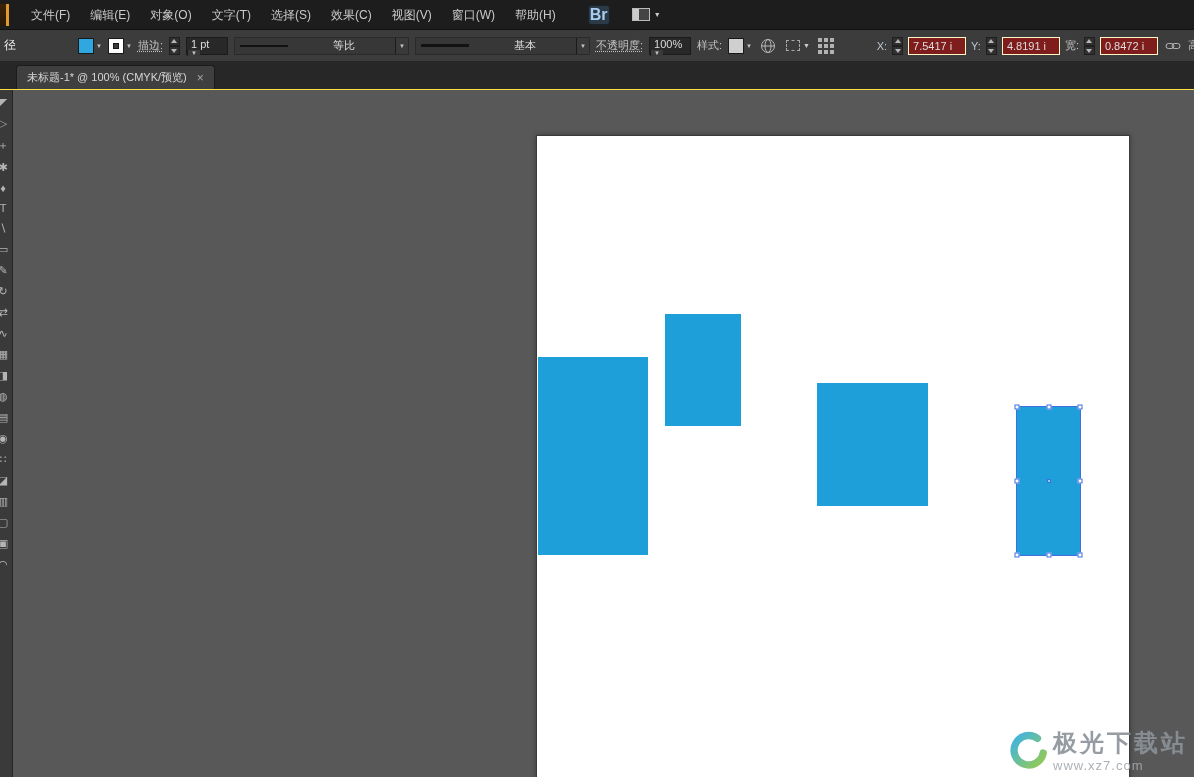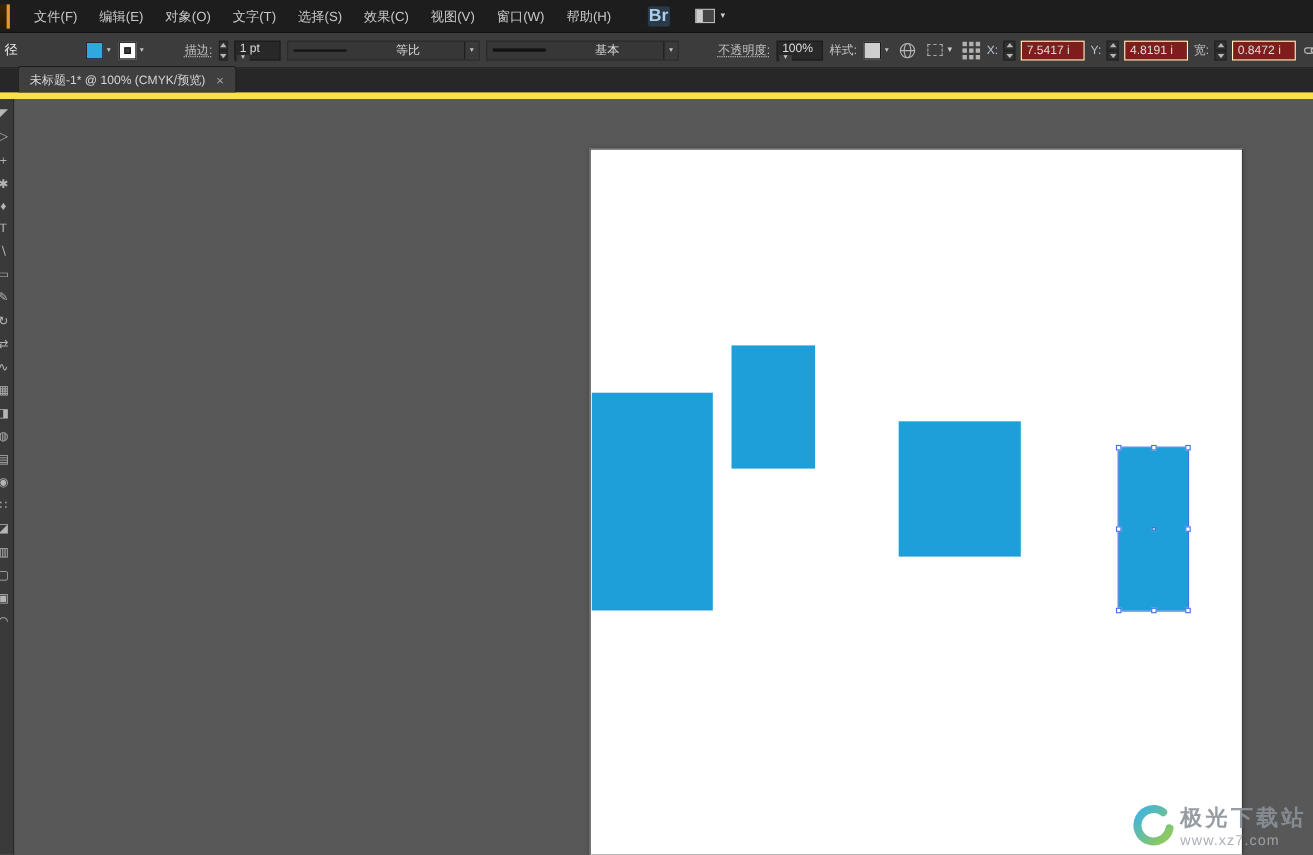--- a/index.html
+++ b/index.html
@@ -25,21 +25,21 @@
   .controlbar { flex:0 0 32px; height:32px; background:#3c3c3c; border-bottom:1px solid #262626;
     display:flex; align-items:center; font-size:11px; color:#c5c5c5; padding:0 4px; gap:6px;
     overflow:hidden; white-space:nowrap; }
   .sel-type { color:#ececec; font-size:12px; margin-right:56px; }
   .swatchwrap { display:flex; align-items:center; gap:2px; }
   .swatch { width:16px; height:16px; border:1px solid #191919; display:block; }
   .swatch.stroke { background:#fff; position:relative; }
   .swatch.stroke i { position:absolute; left:4px; top:4px; right:4px; bottom:4px; background:#3c3c3c; border:1px solid #191919; display:block; }
   .swatch.stylesw { background:#cfcfcf; }
   .dd-arrow { font-size:6px; color:#c3c3c3; }
-  .linklabel { text-decoration:underline dotted; text-underline-offset:2px; color:#c2c2c2; cursor:default;margin-left:30px; }
+  .linklabel { text-decoration:underline dotted; text-underline-offset:2px; color:#c2c2c2; cursor:default; }
   .plainlabel { color:#c2c2c2; }
   .spinner { width:11px; height:18px; display:flex; flex-direction:column; }
   .spinner i { flex:1; background:#303030; border:1px solid #1f1f1f; display:flex; align-items:center; justify-content:center; }
   .spinner i.up::after { content:""; border:3px solid transparent; border-bottom:4px solid #b5b5b5; margin-top:-4px; }
   .spinner i.dn::after { content:""; border:3px solid transparent; border-top:4px solid #b5b5b5; margin-bottom:-4px; }
   .combo { display:flex; align-items:stretch; height:18px; background:#282828; border:1px solid #1b1b1b;flex-direction:column; }
   .combo .val { padding:0 4px; min-width:40px; display:flex; align-items:center; color:#dcdcdc; }
   .ddbtn { width:13px; background:#3a3a3a; border-left:1px solid #1b1b1b; display:flex;
     align-items:center; justify-content:center; font-size:6px; color:#c3c3c3; }
   .linecombo { display:flex; align-items:stretch; height:18px; background:#373737; border:1px solid #2a2a2a;gap:36px; }
@@ -49,21 +49,21 @@
   .iconbtn { display:flex; align-items:center; gap:3px; padding:0 2px; }
   .dashbox { width:14px; height:11px; border:1px dashed #a8a8a8; display:block; }
   .grid9 { display:grid; grid-template-columns:repeat(3,4px); grid-template-rows:repeat(3,4px); gap:2px; }
   .grid9 i { background:#b2b2b2; display:block; }
   .axislabel { color:#b9c6d2; }
   .field { height:18px; background:#7f1d1d; border:1px solid #fef9c3; color:#dedede;
     padding:0 4px; display:flex; align-items:center; width:58px; overflow:hidden; }
   .rightgroup { margin-left:auto; display:flex; align-items:center; gap:5px; margin-right:-12px; }
 
   
-  .tabbar { flex:0 0 28px; height:28px; background:#272727; border-bottom:6px solid #fde047;
+  .tabbar { flex:0 0 28px; height:28px; background:#272727; border-bottom:1px solid #fde047;
     display:flex; align-items:flex-end; }
   .doc-tab { height:24px; margin-left:16px; background:#3f3f3f; border:1px solid #1c1c1c; border-bottom:none;
     border-radius:3px 3px 0 0; display:flex; align-items:center; gap:10px; padding:0 10px;
     font-size:11px; color:#d6d6d6; }
   .doc-tab .close { color:#a5a5a5; font-size:12px; line-height:1; }
 
   
   .workspace { flex:1; display:flex; min-height:0; }
   .toolstrip { flex:0 0 13px; background:#3a3a3a; border-right:1px solid #242424; overflow:hidden;
     display:flex; flex-direction:column; align-items:flex-start; padding-top:6px; gap:8px; }
@@ -73,21 +73,21 @@
   .shape { position:absolute; }
   .shape.selected { outline:1px solid var(--sel,#3F6FE0); }
   .handle { position:absolute; width:5px; height:5px; background:#fff; border:1px solid var(--sel,#3F6FE0);
     transform:translate(-50%,-50%); display:block; }
   .center-pt { position:absolute; left:50%; top:50%; width:4px; height:4px; border:1px solid var(--sel,#3F6FE0);
     transform:translate(-50%,-50%); display:block; background:rgba(255,255,255,.5); }
 
   
   .watermark { position:absolute; right:6px; bottom:4px; display:flex; align-items:center; gap:4px; opacity:.9; }
   .wm-text { display:flex; flex-direction:column; line-height:1.1; }
-  .wm-title { font-size:20px; font-weight:bold; color:#8b9298; letter-spacing:3px; }
+  .wm-title { font-size:24px; font-weight:bold; color:#8b9298; letter-spacing:3px; }
   .wm-url { font-size:13px; color:#a3a9af; letter-spacing:1px; margin-top:2px; }
 </style>
 </head>
 <body>
 
 <div class="app">
 
   <div class="menubar">
     <div class="ai-badge"></div>
     <span class="menu-item">文件(F)</span>

